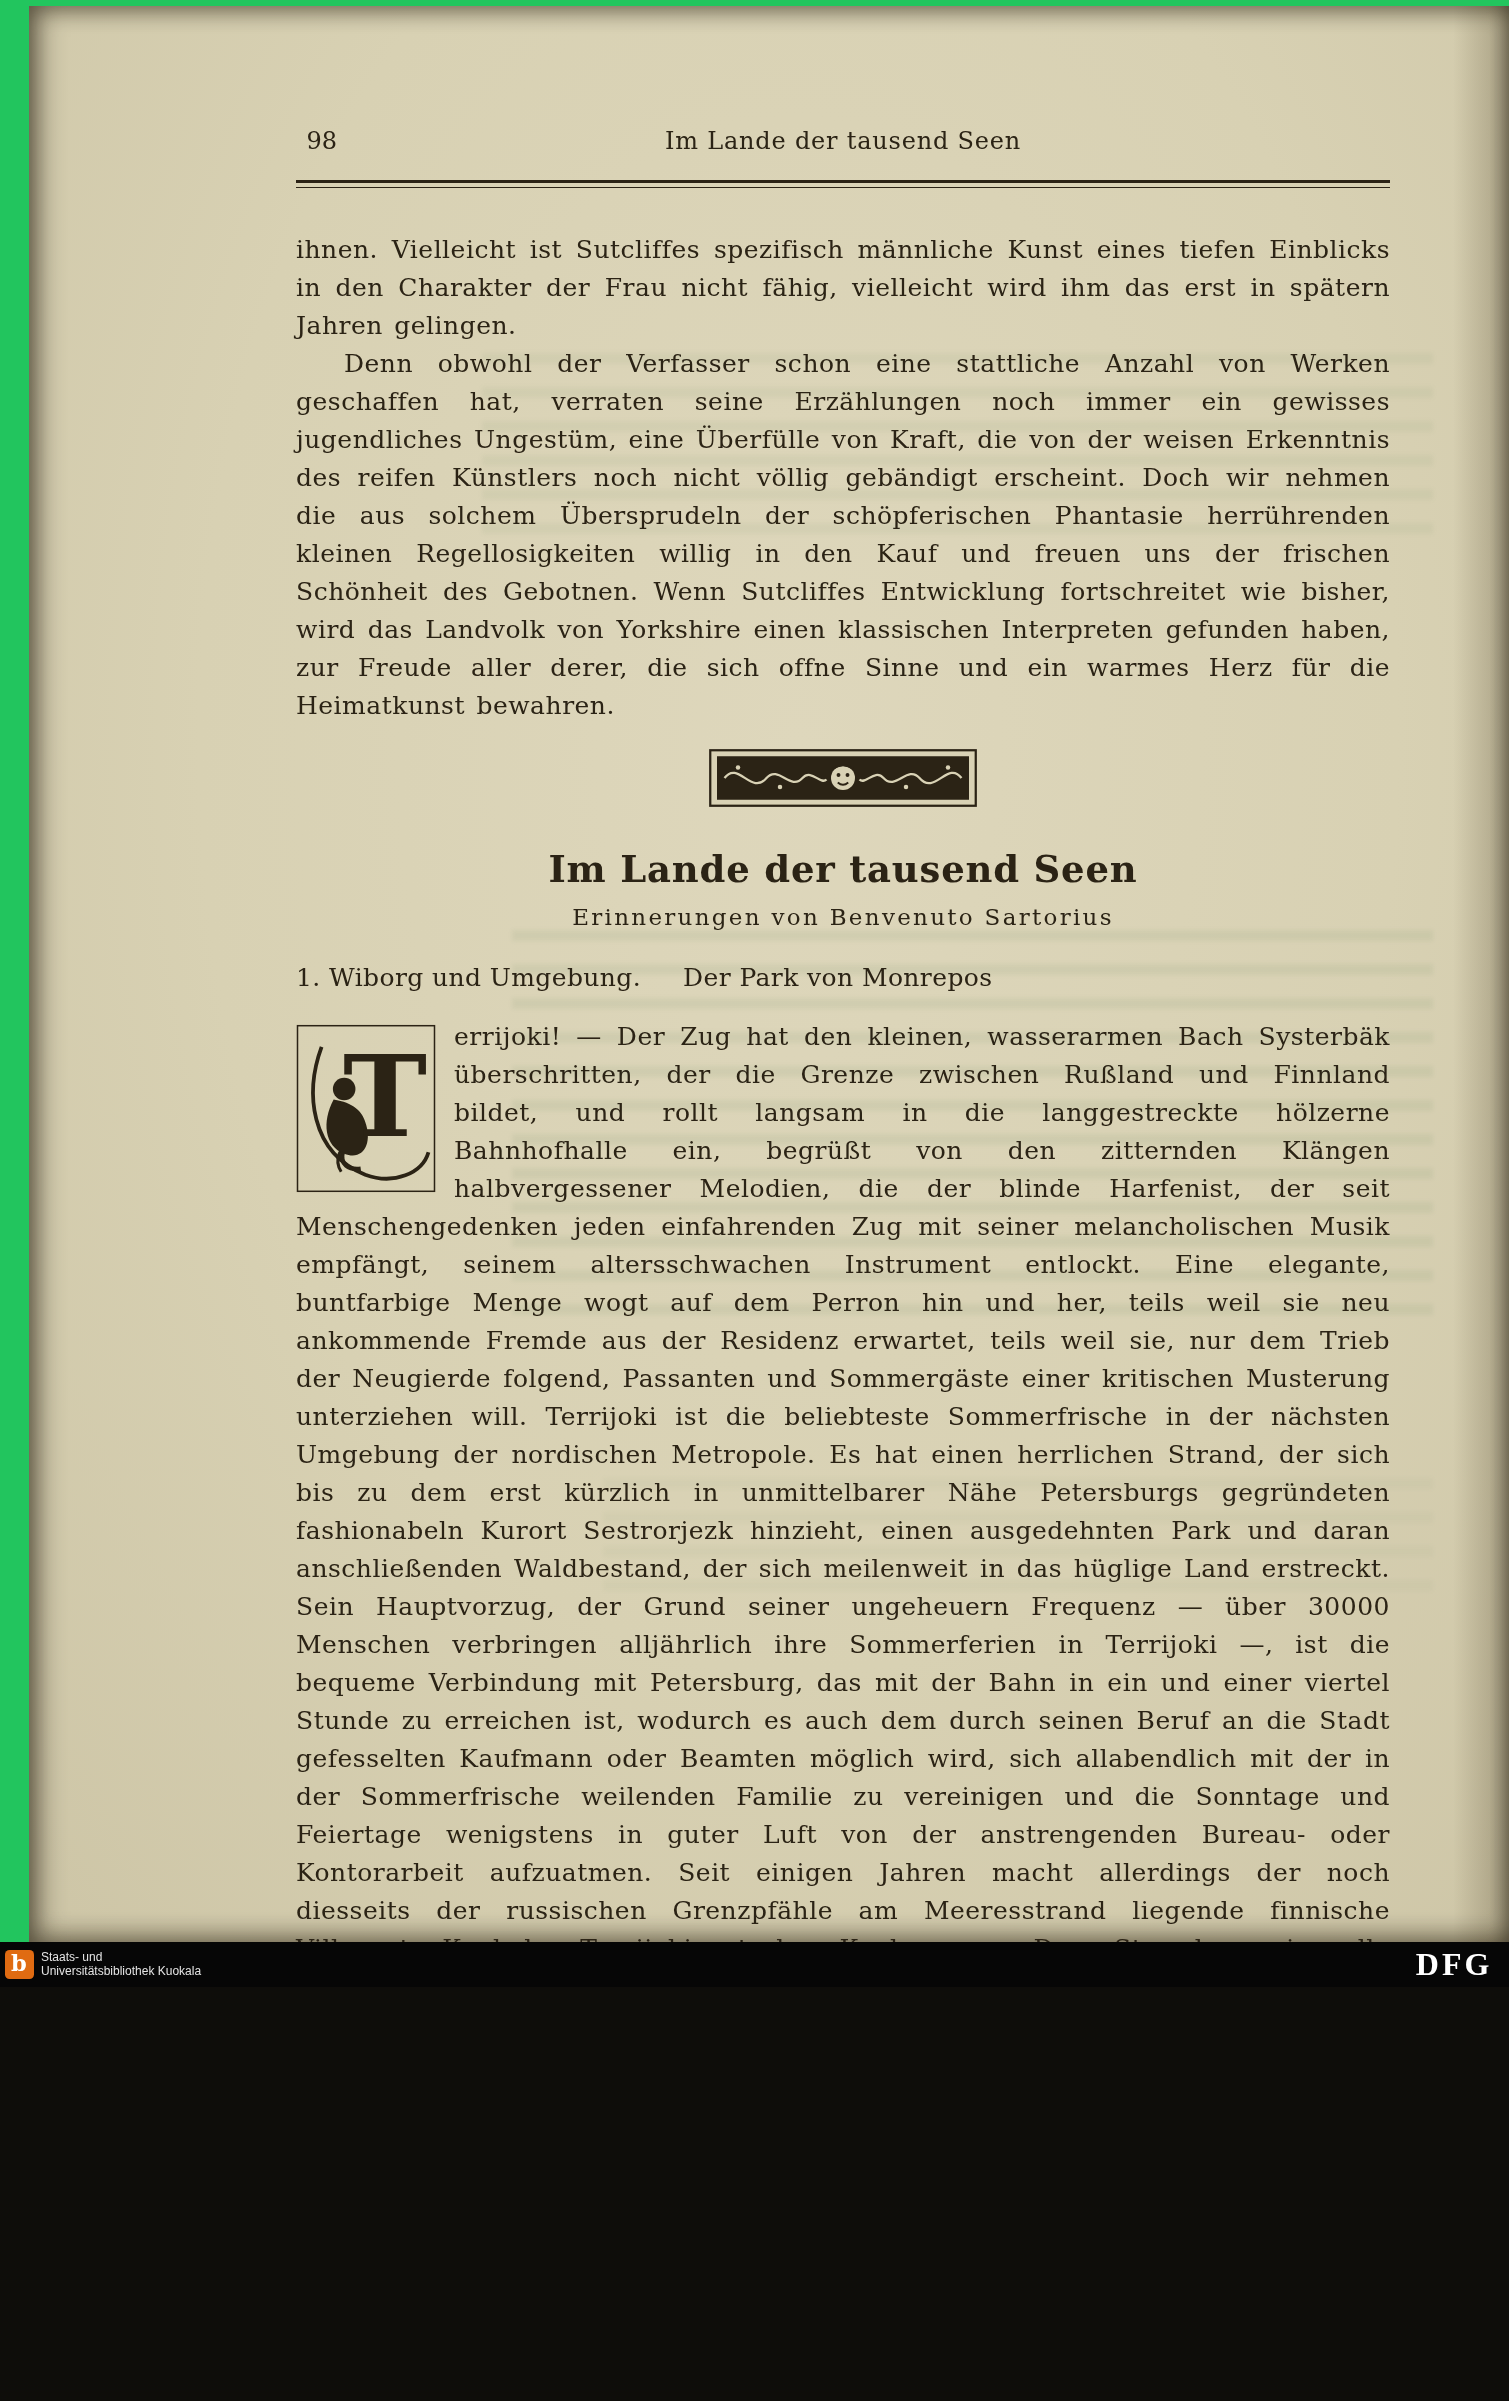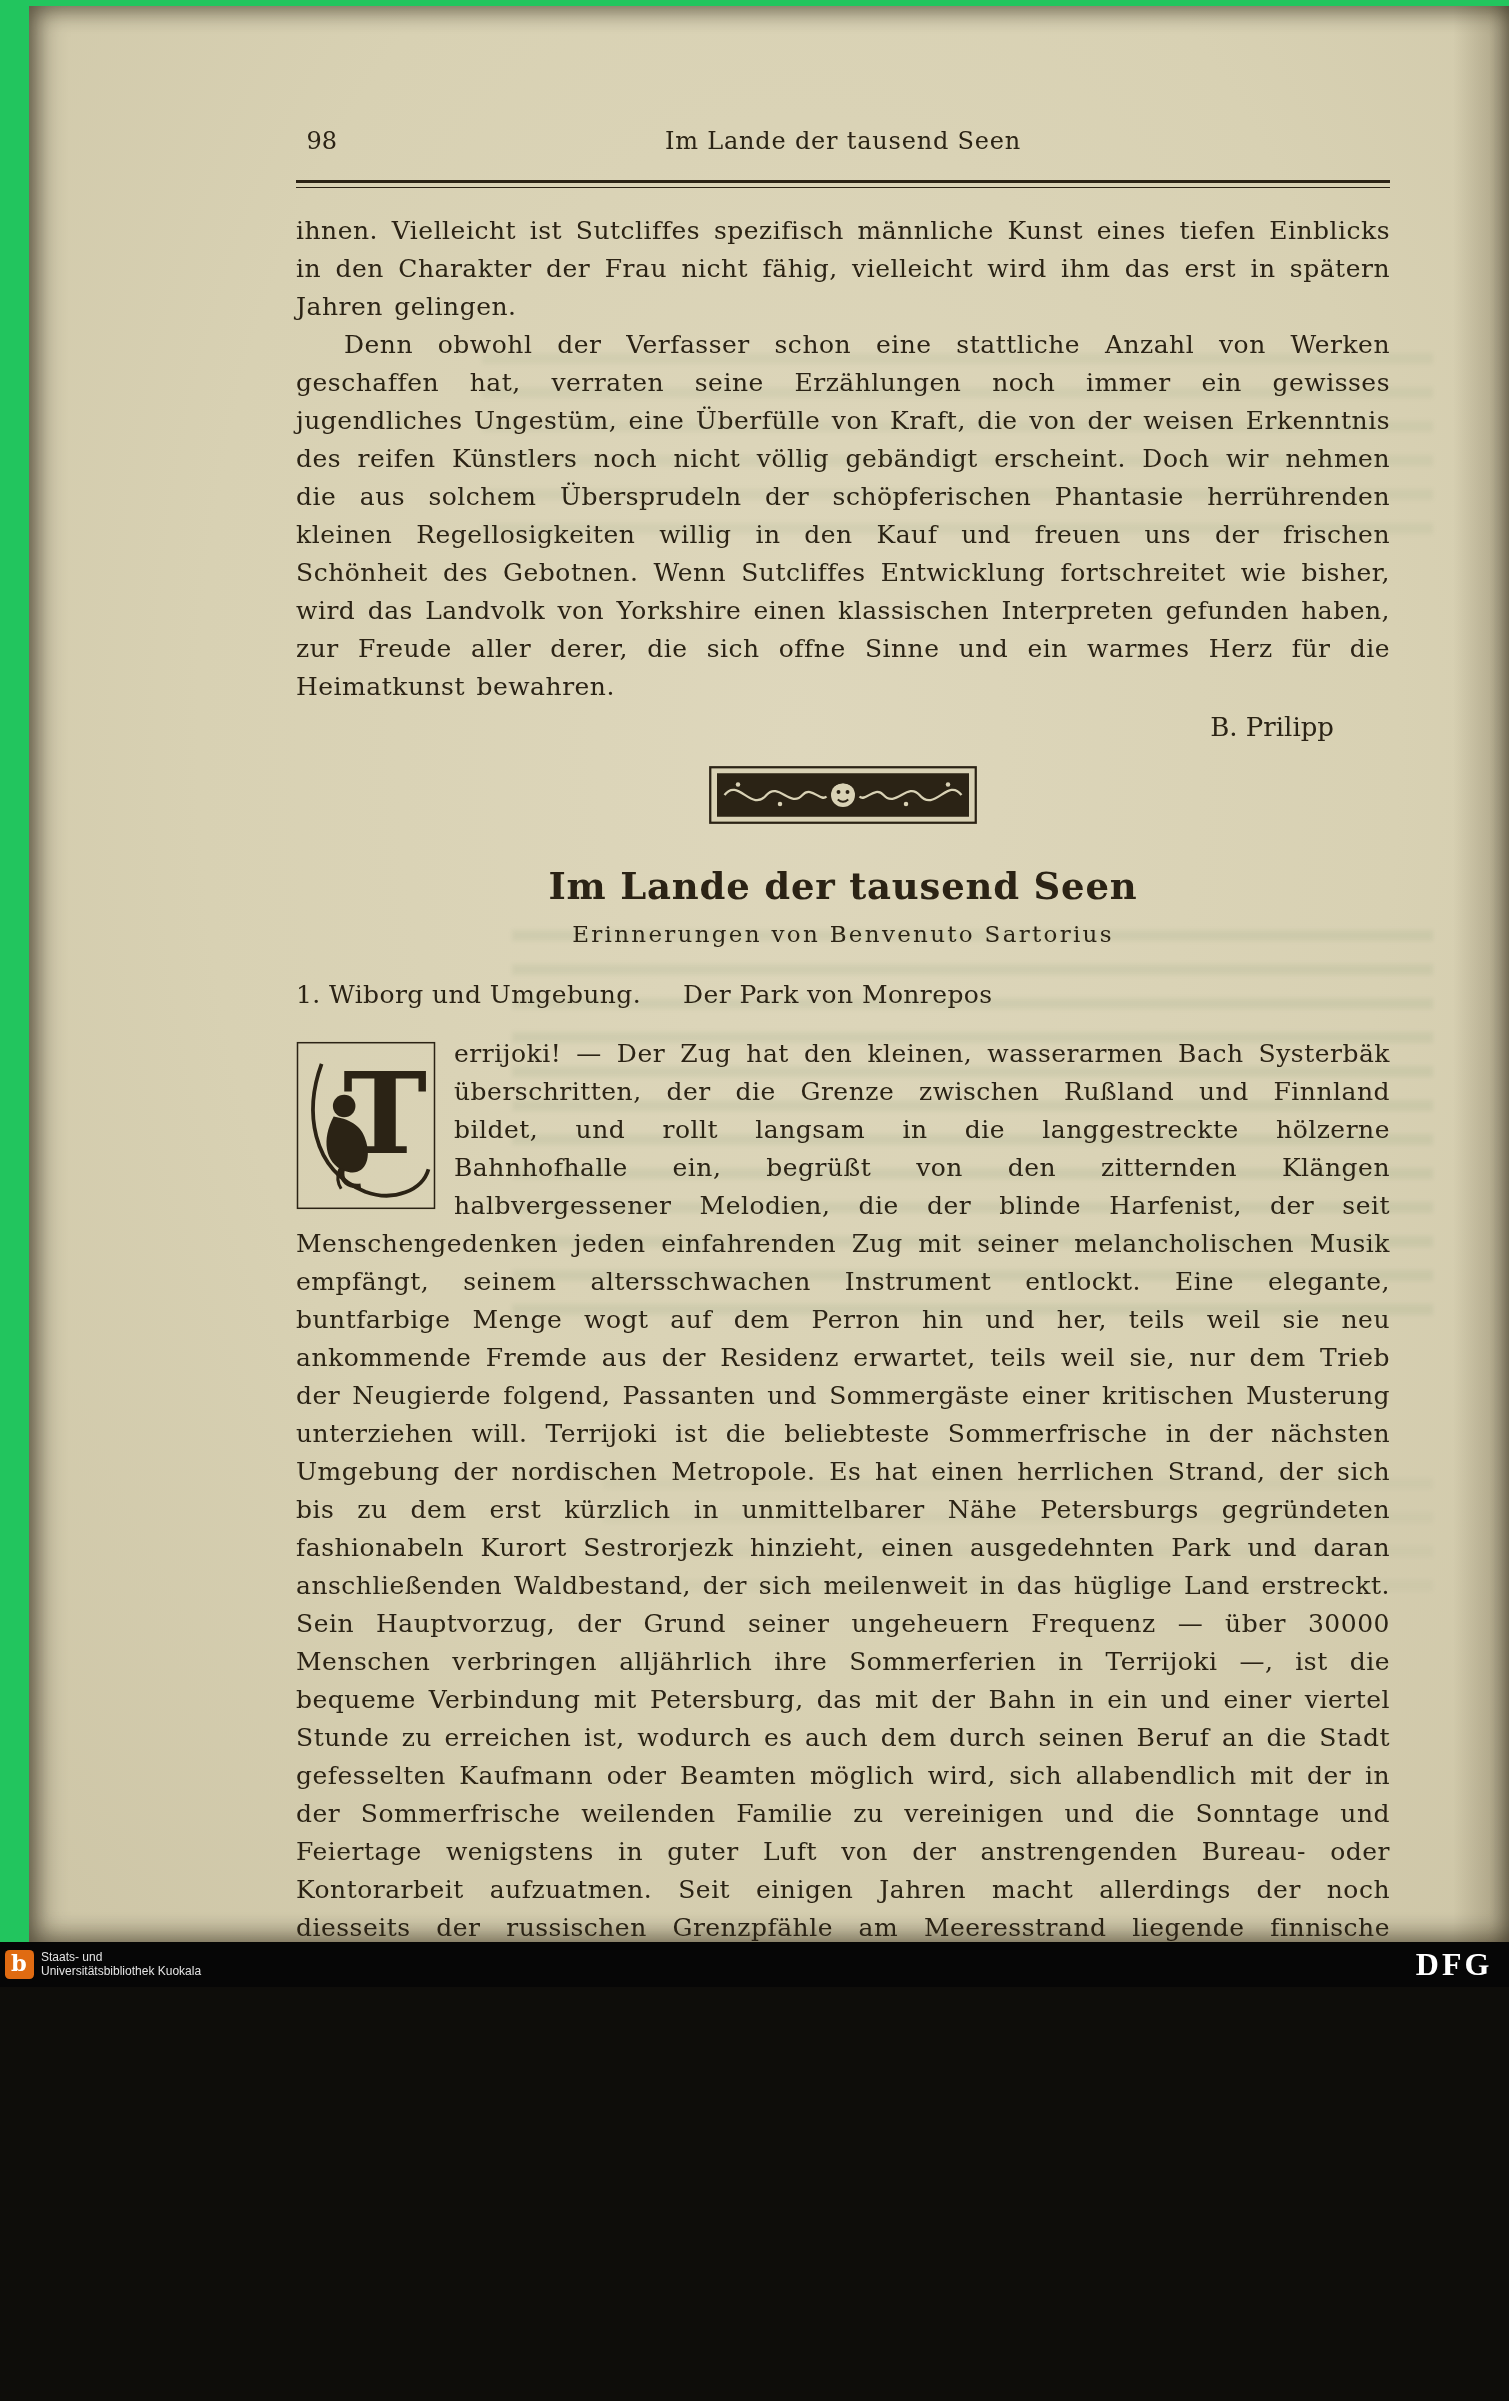--- a/index.html
+++ b/index.html
@@ -22,21 +22,21 @@
 
   
   .header{position:absolute;left:296px;top:127px;width:1094px;height:35px;z-index:2;color:#2b2315;}
   .pagenum{position:absolute;left:10.6px;top:0;font-size:24px;}
   .runhead{display:block;width:100%;text-align:center;font-size:24px;letter-spacing:0.8px;}
   .rule{position:absolute;left:296px;top:180px;width:1094px;z-index:2;}
   .rule .r1{height:3px;background:#2b2315;}
   .rule .r2{height:1.5px;background:#2b2315;margin-top:3.8px;}
 
   
-  .col{position:absolute;left:296px;top:212px;width:1094px;z-index:2;color:#2b2315;}
+  .col{position:absolute;left:296px;top:231px;width:1094px;z-index:2;color:#2b2315;}
   p.body{margin:0;font-size:25px;line-height:38px;text-align:justify;
          letter-spacing:0.5px;word-spacing:3px;hyphens:auto;}
   p.p-indent{text-indent:48px;}
   .sig{text-align:right;padding-right:56px;font-size:26px;margin-top:6px;}
 
   .orn{margin:22.6px auto 0;width:272px;height:60px;}
 
   .title{margin:39px 0 0;text-align:center;font-size:37px;font-weight:bold;letter-spacing:0.8px;}
   .subtitle{margin-top:13.6px;text-align:center;font-size:23px;letter-spacing:2.3px;}
   .sechead{margin-top:33px;text-align:left;font-size:25px;letter-spacing:0.4px;}
@@ -81,21 +81,20 @@
   </div>
   <div class="rule">
     <div class="r1"></div>
     <div class="r2"></div>
   </div>
 
   <div class="col">
 
     <p class="body">ihnen. Vielleicht ist Sutcliffes spezifisch männliche Kunst eines tiefen Einblicks in den Charakter der Frau nicht fähig, vielleicht wird ihm das erst in spätern Jahren gelingen.</p>
     <p class="body p-indent">Denn obwohl der Verfasser schon eine stattliche Anzahl von Werken geschaffen hat, verraten seine Erzählungen noch immer ein gewisses jugendliches Ungestüm, eine Überfülle von Kraft, die von der weisen Erkenntnis des reifen Künstlers noch nicht völlig gebändigt erscheint. Doch wir nehmen die aus solchem Übersprudeln der schöpferischen Phantasie herrührenden kleinen Regellosigkeiten willig in den Kauf und freuen uns der frischen Schönheit des Gebotnen. Wenn Sutcliffes Entwicklung fortschreitet wie bisher, wird das Landvolk von Yorkshire einen klassischen Interpreten gefunden haben, zur Freude aller derer, die sich offne Sinne und ein warmes Herz für die Heimatkunst bewahren.</p>
-    <div class="sig">B. Prilipp</div>
 
     <div class="orn">
       <svg width="272" height="60" viewBox="0 0 360 80">
         <rect x="3" y="3" width="354" height="74" fill="#d9d2b5" stroke="#2b2315" stroke-width="3"></rect>
         <rect x="12" y="11" width="336" height="58" fill="#2b2315"></rect>
         <g stroke="#d9d2b5" stroke-width="3" fill="none">
           <path d="M22,40 C40,16 58,64 78,40 C94,22 110,58 126,40 C138,27 150,50 158,42"></path>
           <path d="M338,40 C320,16 302,64 282,40 C266,22 250,58 234,40 C222,27 210,50 202,42"></path>
         </g>
         <g fill="#d9d2b5">

